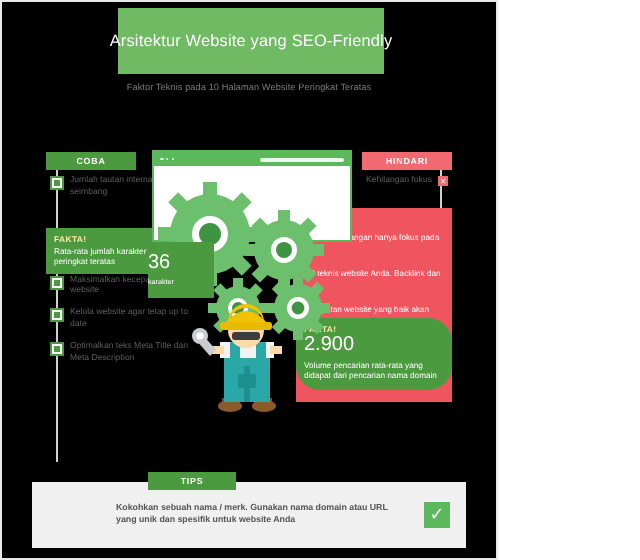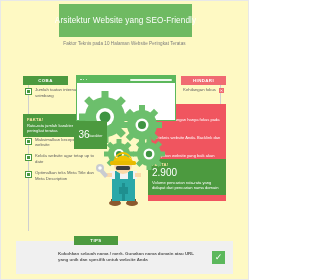--- a/index.html
+++ b/index.html
@@ -5,21 +5,21 @@
   html,body{margin:0;padding:0;}
   body{
     width:249px;height:280px;
     background:#ffffff;
     font-family:"Liberation Sans", sans-serif;
     overflow:hidden;
     position:relative;
   }
   .page{
     position:absolute;inset:0;
-    background:#fef9c3;
+    background:#000000;
     border:1px solid #e8e8e8;
     box-sizing:border-box;
   }
 
   
   .header-band{
     position:absolute;left:58px;top:3px;width:133px;height:33px;
     background:#6fba62;
     display:flex;align-items:center;justify-content:center;
   }
@@ -99,21 +99,21 @@
 
   .fakta-red{
     position:absolute;right:22px;top:103px;width:78px;padding:3px 4px 4px 4px;
     background:#f0555f;box-sizing:border-box;
   }
   .fakta-red .lbl{color:#ffe9a8;font-size:4.2px;font-weight:bold;letter-spacing:.2px;}
   .fakta-red .bdy{color:#ffffff;font-size:4.1px;line-height:1.3;display:inline;}
 
   .fakta-green2{
     position:absolute;right:22px;top:158px;width:78px;padding:3px 4px 4px 4px;
-    background:#4c9a3f;box-sizing:border-box;
+    background:#4c9a3f;box-sizing:border-box;border-radius:12px;
   }
   .fakta-green2 .lbl{color:#ffe9a8;font-size:4.2px;font-weight:bold;letter-spacing:.2px;}
   .fakta-green2 .num{color:#ffffff;font-size:10px;line-height:1.05;margin:1px 0 1.5px;}
   .fakta-green2 .bdy{color:#ffffff;font-size:4.1px;line-height:1.3;}
 
   
   .illus{position:absolute;left:74px;top:74px;width:102px;height:158px;}
   .browser{
     position:absolute;left:1px;top:0;width:100px;height:46px;
     background:#ffffff;border:1.6px solid #5cb85c;box-sizing:border-box;
@@ -125,21 +125,21 @@
   .dots{display:flex;gap:1.3px;}
   .dots span{width:1.5px;height:1.5px;border-radius:50%;background:#ffffff;opacity:.85;display:block;}
   .urlbar{width:42px;height:2px;background:#ffffff;opacity:.9;border-radius:1px;}
   .gearwrap{position:absolute;left:0;top:16px;width:102px;height:120px;}
   .gearwrap svg{display:block;}
 
   
   .badge36{
     position:absolute;left:-1px;top:46px;width:33px;height:28px;
     background:#4c9a3f;color:#ffffff;
-    display:flex;flex-direction:row;align-items:center;justify-content:center;
+    display:flex;flex-direction:column;align-items:flex-start;justify-content:center;
   }
   .badge36 .n{font-size:10px;line-height:1;}
   .badge36 .u{font-size:3.6px;margin-top:1.5px;}
 
   
   .tips-wrap{
     position:absolute;left:15px;right:15px;top:240px;height:33px;
     background:#f0f0f0;
   }
   .tag-tips{

